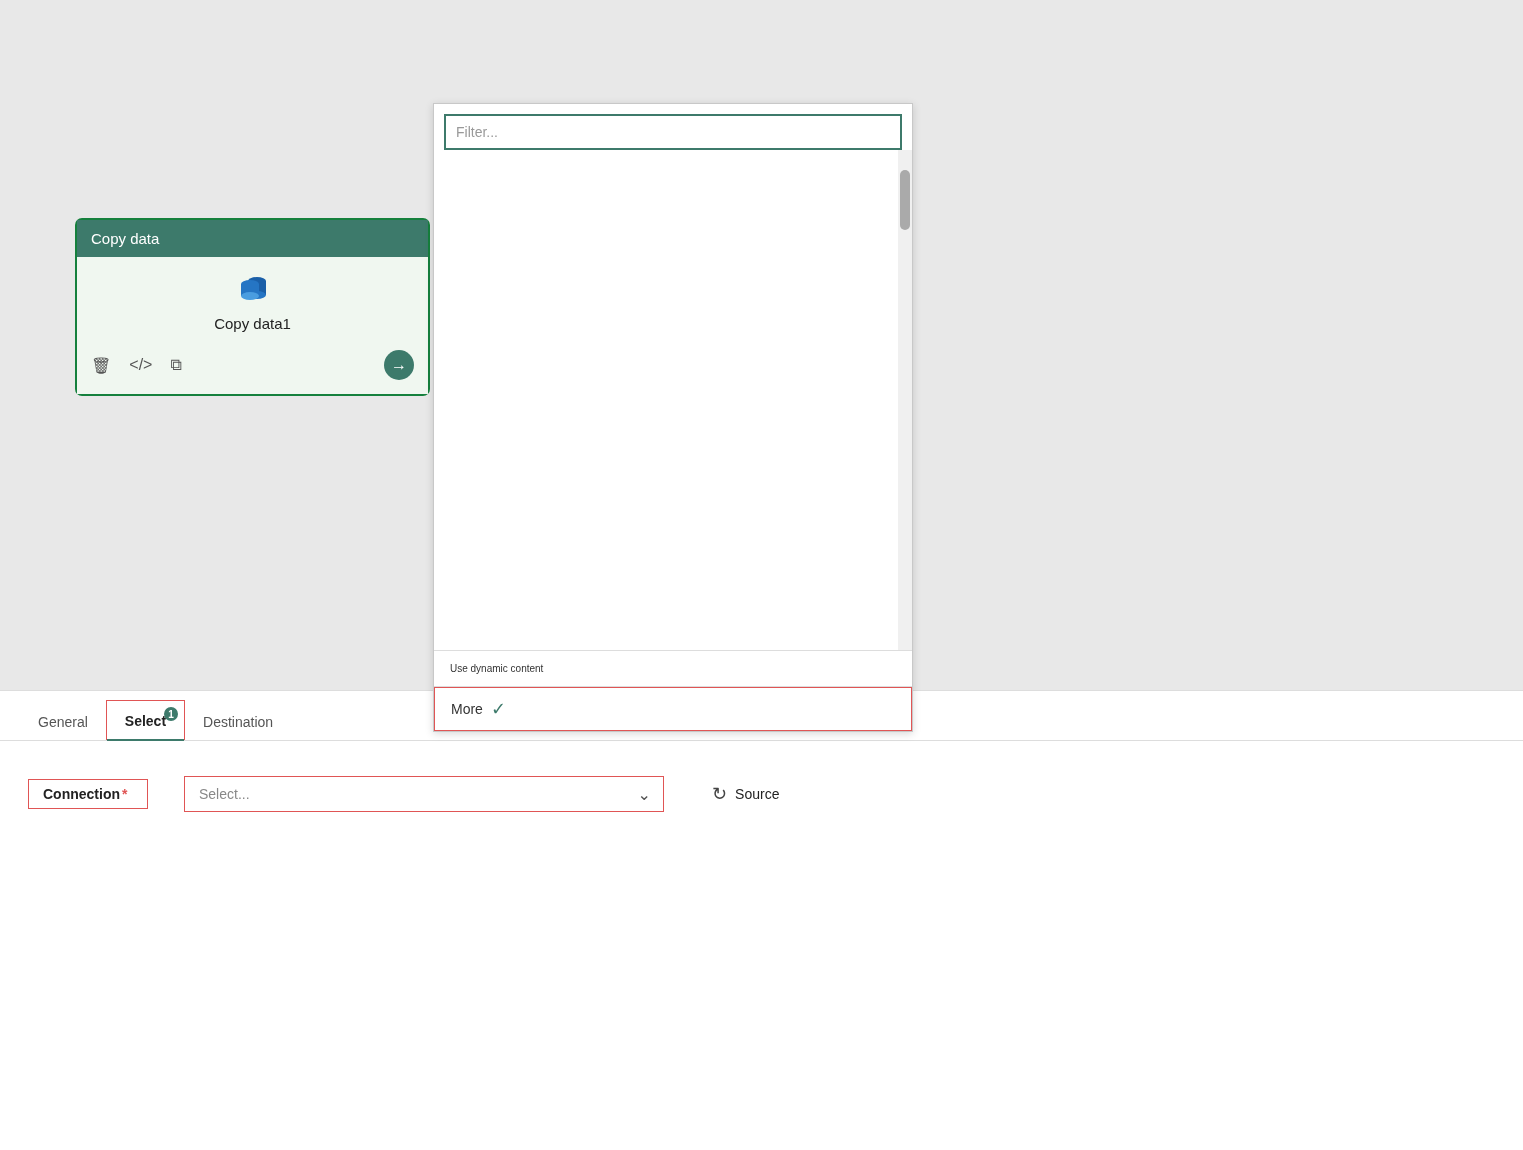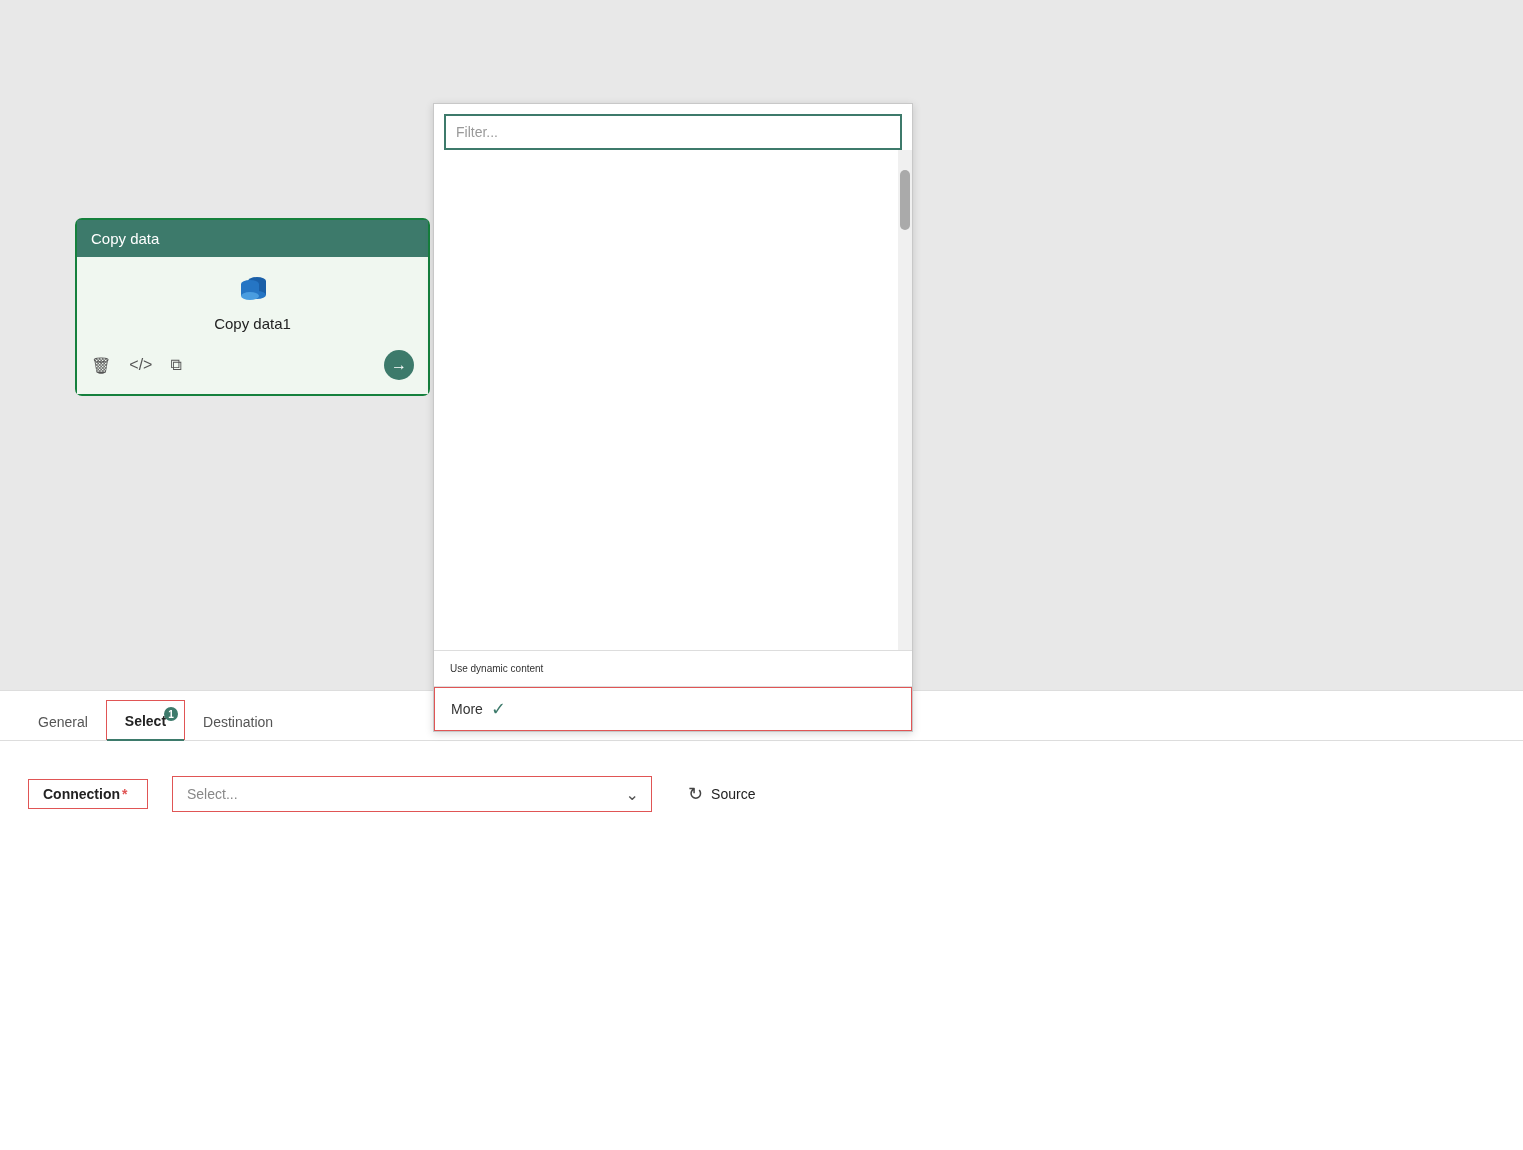--- a/index.html
+++ b/index.html
@@ -217,21 +217,21 @@
       justify-content: center;
     }
 
     
     .content-area {
       padding: 24px 28px;
     }
     .form-row {
       display: flex;
       align-items: center;
-      gap: 24px;
+      gap: 36px;
       margin-top: 10px;
     }
     .form-label-box {
       border: 1px solid #e05555;
       padding: 6px 14px;
       font-size: 14px;
       font-weight: 600;
       color: #222;
       min-width: 120px;
     }

